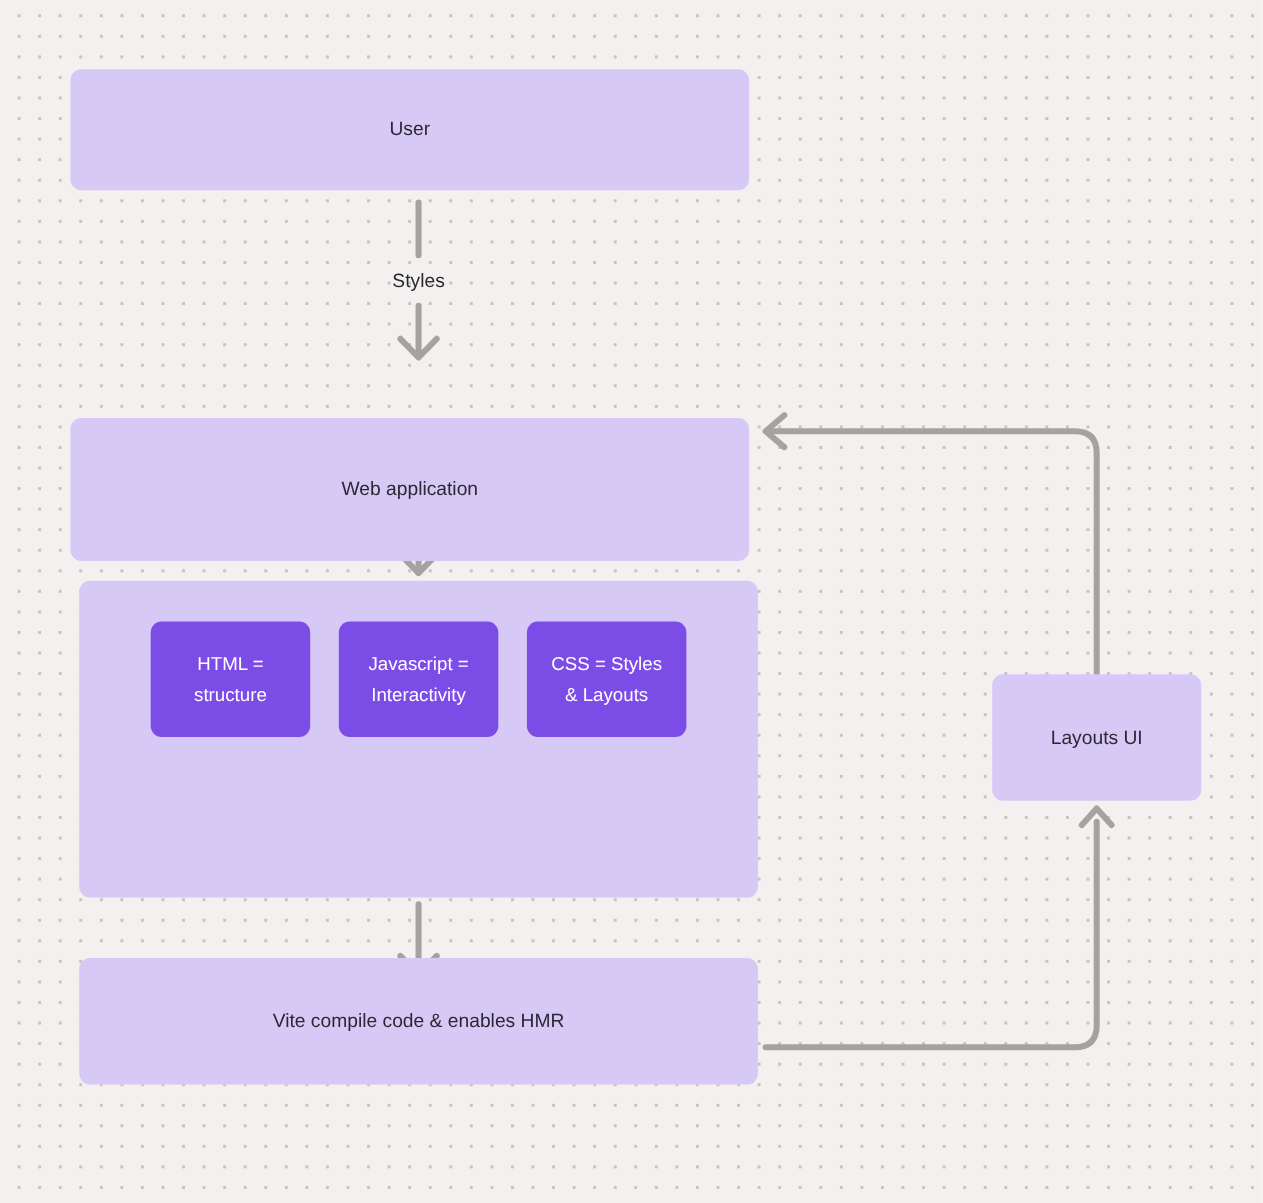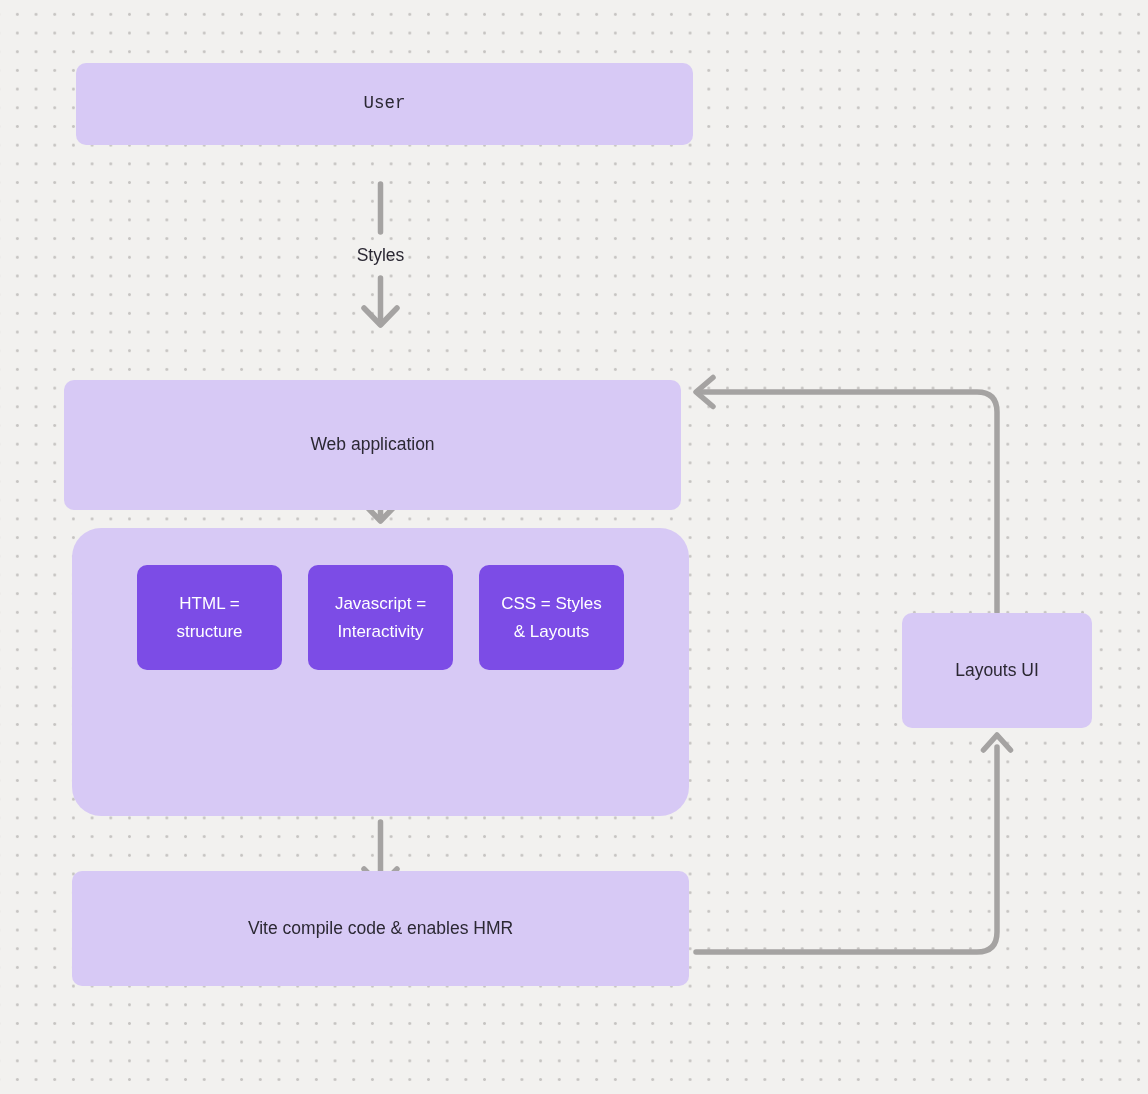--- a/index.html
+++ b/index.html
@@ -40,23 +40,23 @@
     background:var(--node-fill);
     border-radius:10px;
     display:flex;
     align-items:center;
     justify-content:center;
     color:var(--text-dark);
     font-size:17.5px;
     line-height:1.35;
     text-align:center;
   }
-  .box-user{left:76px;top:63px;width:617px;height:82px;font-family:Liberation Mono, monospace;}
+  .box-user{left:64px;top:63px;width:617px;height:110px;}
   .box-webapp{left:64px;top:333px;width:617px;height:130px;margin-top:47px;}
-  .box-group{left:72px;top:528px;width:617px;height:288px;display:block;border-radius:29px;}
+  .box-group{left:72px;top:528px;width:617px;height:288px;display:block;}
   .box-vite{left:72px;top:871px;width:617px;height:115px;}
   .box-render{left:902px;top:613px;width:190px;height:115px;}
   .chip-row{
     position:absolute;left:65px;top:37px;
     display:flex;gap:26px;
   }
   .chip{
     width:145px;height:105px;
     background:var(--chip-fill);
     border-radius:10px;

